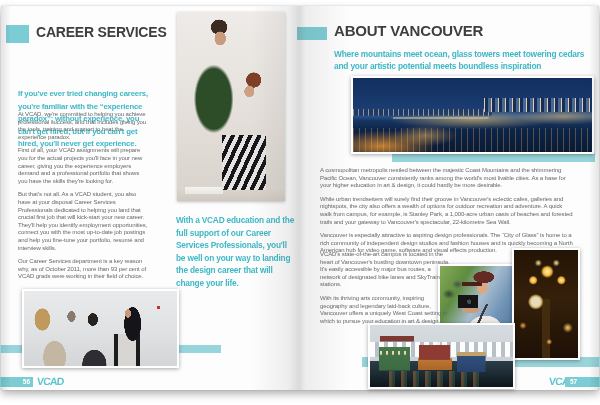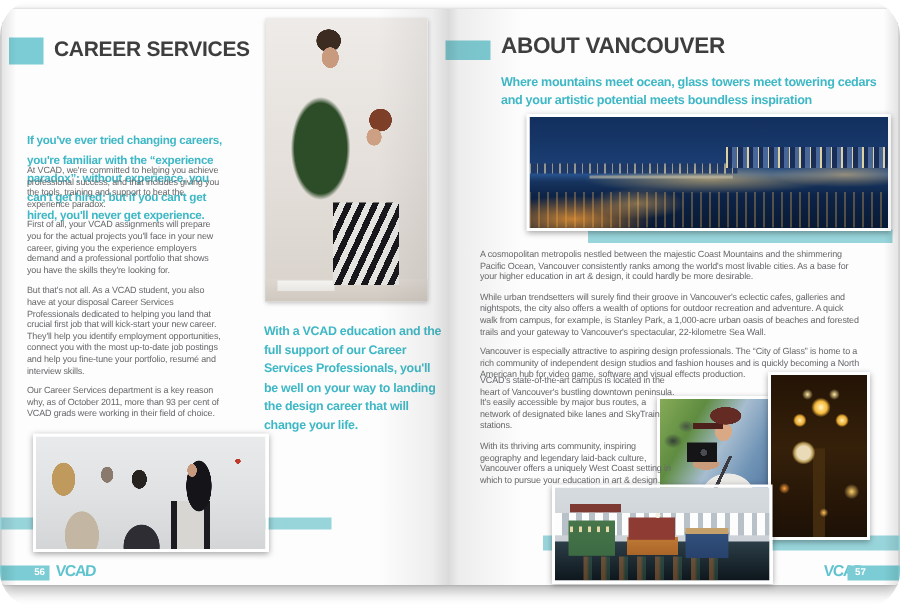--- a/index.html
+++ b/index.html
@@ -1,17 +1,17 @@
 <!DOCTYPE html>
 <html><head>
 <meta charset="utf-8">
 <style>
   html,body{margin:0;padding:0;background:#ffffff;}
   .canvas{position:relative;width:600px;height:405px;overflow:hidden;
-          font-family:"Liberation Sans",sans-serif;border-radius:24px;-webkit-font-smoothing:antialiased;}
+          font-family:"Liberation Sans",sans-serif;-webkit-font-smoothing:antialiased;}
   .spread{position:absolute;left:1px;top:6px;width:598px;height:384px;background:#fdfdfd;
           border-radius:2px;box-shadow:0 4px 9px rgba(0,0,0,.30),0 0 2px rgba(0,0,0,.18);}
   .gutter{position:absolute;left:252px;top:6px;width:96px;height:384px;z-index:6;pointer-events:none;
           background:linear-gradient(90deg,rgba(0,0,0,0) 0%,rgba(100,100,100,.10) 38%,rgba(80,80,80,.20) 49%,rgba(120,120,120,.12) 56%,rgba(0,0,0,0) 100%);}
   .edge-l{position:absolute;left:1px;top:6px;width:10px;height:384px;z-index:6;pointer-events:none;
           background:linear-gradient(90deg,rgba(0,0,0,.10),rgba(0,0,0,0));}
   .edge-r{position:absolute;left:589px;top:6px;width:10px;height:384px;z-index:6;pointer-events:none;
           background:linear-gradient(270deg,rgba(0,0,0,.10),rgba(0,0,0,0));}
   .sq{position:absolute;background:#7bccd4;z-index:2;}
   .sq-l{left:6px;top:25px;width:23px;height:18px;}

